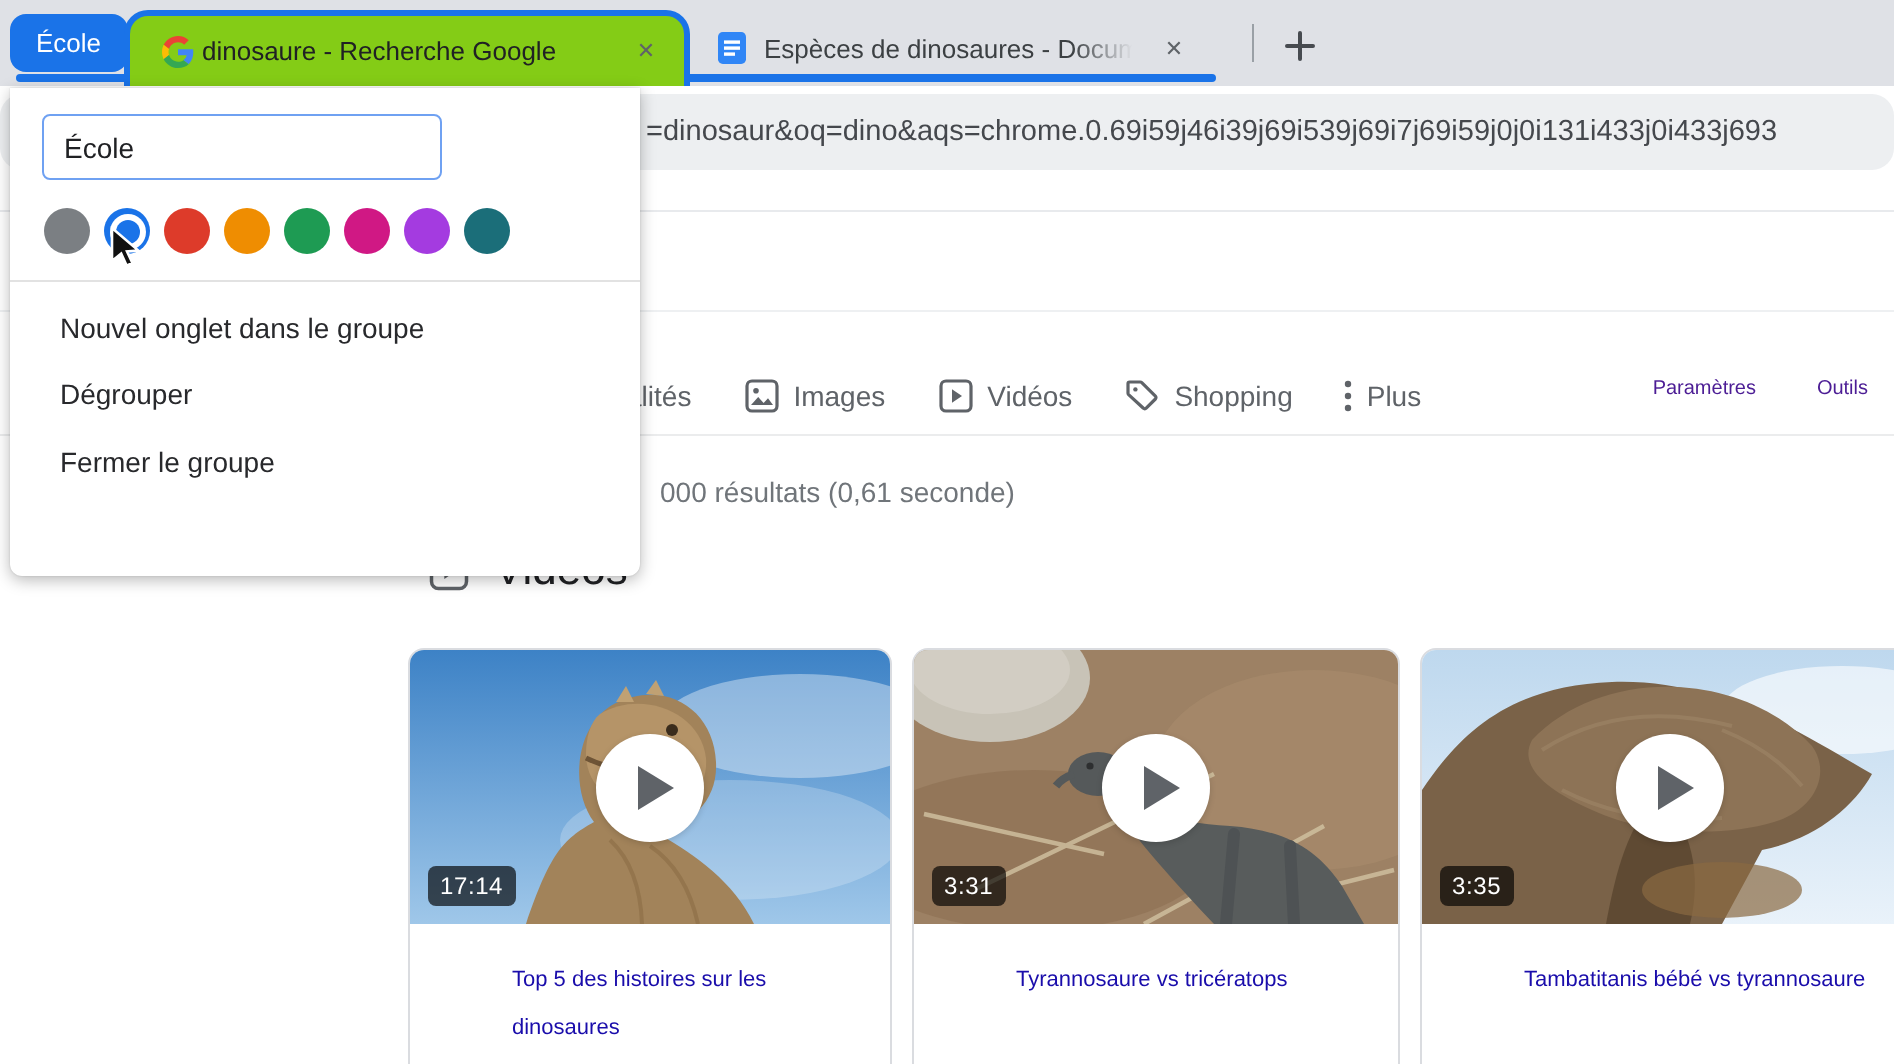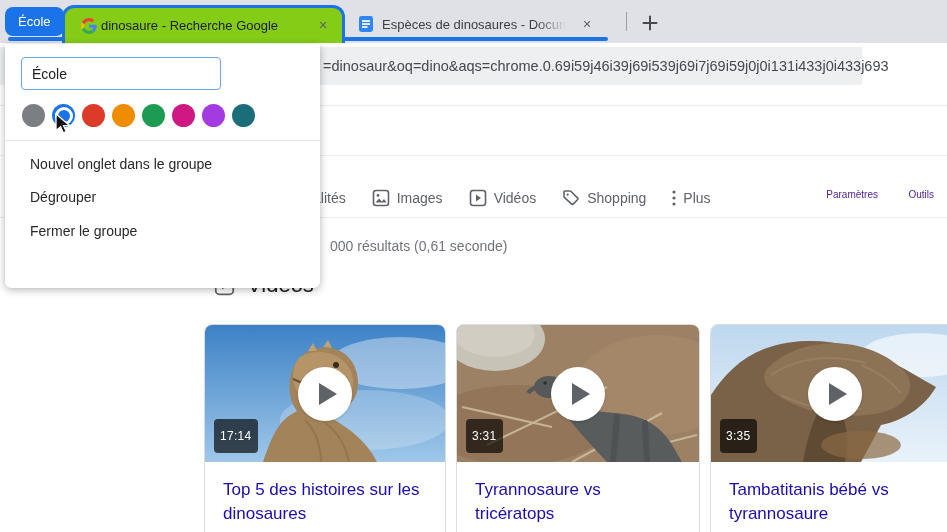--- a/index.html
+++ b/index.html
@@ -22,21 +22,21 @@
       -webkit-mask-image:linear-gradient(90deg,#000 82%,transparent 98%);
       mask-image:linear-gradient(90deg,#000 82%,transparent 98%); }
   .tab-close { width:18px; height:18px; display:flex; align-items:center; justify-content:center;
                color:#5f6368; font-size:11px; border-radius:50%; cursor:pointer; flex:none; }
   .strip-divider { position:absolute; left:626px; top:12px; width:1px; height:19px; background:#9aa0a6; }
   .newtab-btn { position:absolute; left:636px; top:9px; width:28px; height:28px; display:flex;
                 align-items:center; justify-content:center; border-radius:50%; }
 
   
   .toolbar { position:absolute; left:0; top:43px; width:947px; height:47px; background:#fff; }
-  .omnibox { position:absolute; left:0; top:4px; width:862px; height:38px; background:#edeff1; display:flex; align-items:center; }
+  .omnibox { position:absolute; left:0; top:4px; width:947px; height:38px; background:#edeff1; display:flex; align-items:center;border-radius:11px; }
   .omnibox .url { position:absolute; left:323px; font-size:14.5px; color:#45484d; white-space:nowrap; }
   .line-bookmarks { position:absolute; left:0; top:105px; width:947px; height:1px; background:#e8eaed; }
   .line-header { position:absolute; left:0; top:155px; width:947px; height:1px; background:#eef0f2; }
 
   
   .serp-nav { position:absolute; left:285px; top:184px; height:28px; display:flex; align-items:center; gap:26px; }
   .nav-item { display:flex; align-items:center; gap:7px; font-size:14px; color:#5f6368; white-space:nowrap; cursor:pointer; }
   .nav-item svg { display:block; }
   .nav-right { position:absolute; top:189px; font-size:10px; color:#4c1d95; cursor:pointer; }
   .nav-settings { right:69px; } .nav-tools { right:13px;margin-left:31px; }
@@ -51,23 +51,23 @@
   .cards { position:absolute; left:204px; top:324px; display:flex; gap:10px; }
   .vcard { width:242px; background:#fff; border:1px solid #dadce0; border-radius:8px; overflow:hidden; flex:none; }
   .vcard.c2 { width:244px; } .vcard.c3 { width:250px; }
   .thumb { position:relative; height:137px; overflow:hidden; }
   .thumb svg { display:block; }
   .play-btn { position:absolute; left:50%; top:50%; width:54px; height:54px; margin:-27px 0 0 -27px;
               background:#fff; border-radius:50%; box-shadow:0 1px 3px rgba(0,0,0,.15); }
   .play-btn::after { content:""; position:absolute; left:21px; top:16px; border-style:solid;
                      border-width:11px 0 11px 18px; border-color:transparent transparent transparent #5f6368; }
   .duration { position:absolute; left:9px; bottom:9px; background:rgba(0,0,0,.66); color:#fff;
-              font-size:12px; padding:10px 6px; border-radius:4px; letter-spacing:.3px; }
+              font-size:12px; padding:3px 6px; border-radius:4px; letter-spacing:.3px; }
   .vbody { padding:16px 18px; }
-  .vtitle { font-size:17px; line-height:24px; color:#1a0dab; cursor:pointer; }
+  .vtitle { font-size:11px; line-height:24px; color:#1a0dab; cursor:pointer;margin-left:33px; }
 
   
   .gmenu { position:absolute; left:5px; top:44px; width:315px; height:244px; background:#fff; z-index:10;
            border-radius:0 0 6px 6px; box-shadow:0 2px 8px rgba(0,0,0,.28), 0 0 1px rgba(0,0,0,.15); }
   .gmenu-input { position:absolute; left:16px; top:13px; width:200px; height:33px; border:1.5px solid #6fa1f2;
                  border-radius:4px; font-family:"Liberation Sans",sans-serif; font-size:14px; color:#202124;
                  padding:0 10px; outline:none; background:#fff; }
   .swatches { position:absolute; left:17px; top:60px; display:flex; gap:7px; }
   .swatch { width:23px; height:23px; border-radius:50%; cursor:pointer; position:relative; flex:none; }
   .swatch.sel::before { content:""; position:absolute; inset:2.5px; border-radius:50%; background:#fff; }

